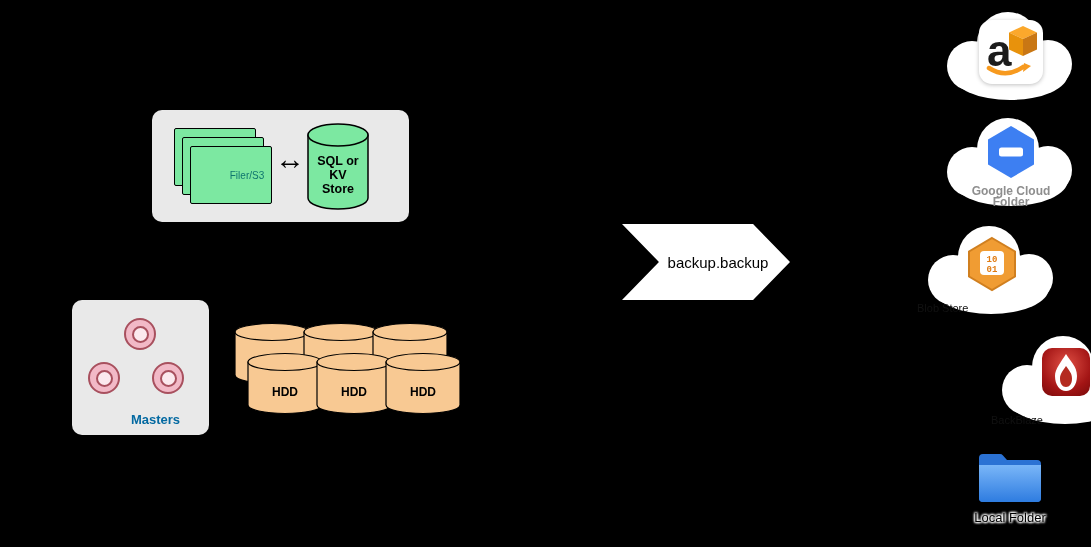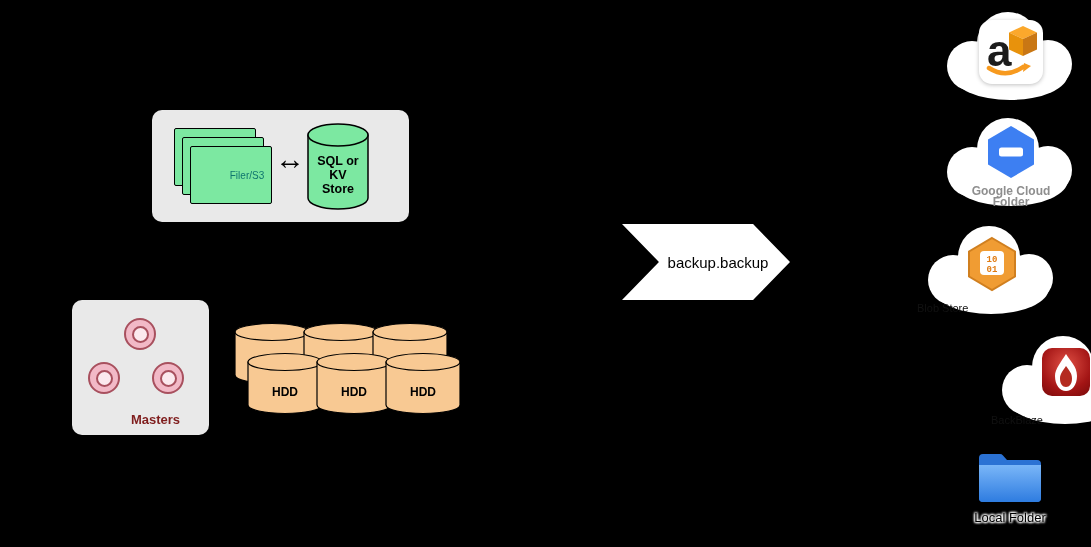--- a/index.html
+++ b/index.html
@@ -27,21 +27,21 @@
 
   .donut { position:absolute; width:32px; height:32px; border-radius:50%;
            background:var(--master-pink,#F2B9C7); border:2px solid var(--master-ring,#A8505E);
            display:flex; align-items:center; justify-content:center; }
   .donut::after { content:""; width:13px; height:13px; border-radius:50%;
                   background:#FBE9EE; border:2px solid var(--master-ring,#A8505E); }
   .d1 { left:52px; top:18px; }
   .d2 { left:16px; top:62px; }
   .d3 { left:80px; top:62px; }
   .masters-label { position:absolute; left:0; right:0; top:112px; text-align:center;
-                   font-size:13px; font-weight:bold; color:#7f1d1d;margin-left:30px; }
+                   font-size:13px; font-weight:bold; color:#0369a1;margin-left:30px; }
 
   .hdd-cyl { position:absolute; }
 
   .backup-arrow { position:absolute; left:622px; top:224px; width:168px; height:76px;
                   background:var(--cloud-white,#fff);
                   clip-path:polygon(0 0, 78% 0, 100% 50%, 78% 100%, 0 100%, 22% 50%);
                   display:flex; align-items:center; justify-content:center; padding-left:24px;
                   font-size:15px; color:#000; }
 
   .cloud-node { position:absolute; width:150px; height:100px; }

